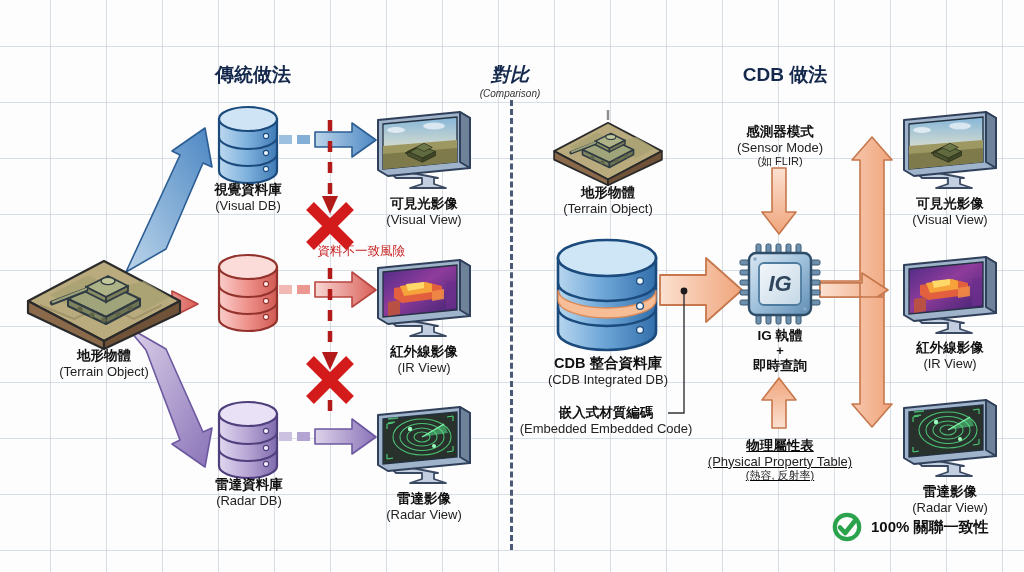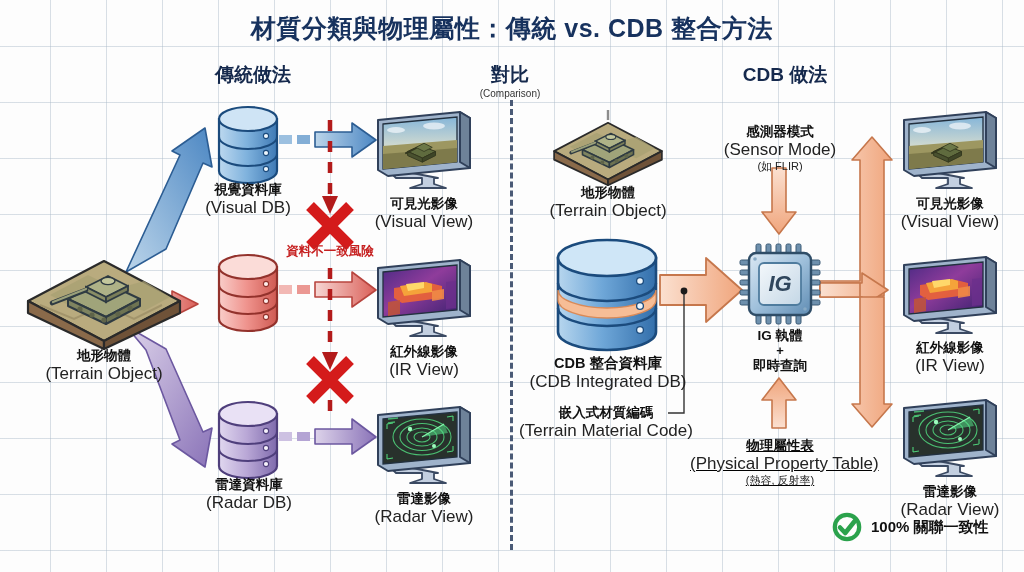--- a/index.html
+++ b/index.html
@@ -26,25 +26,25 @@
     left:0;right:0;top:12px;text-align:center;
     font-size:25px;font-weight:bold;color:#17325e;letter-spacing:.5px;
   }
   .sect{
     font-size:19px;font-weight:bold;color:#15294d;text-align:center;
   }
   .sub-en{font-size:10px;color:#333;text-align:center;font-weight:normal;}
 
   .cap{ text-align:center; line-height:1.18; }
   .cap .zh{font-size:13.5px;font-weight:bold;color:#111;white-space:nowrap;}
-  .cap .en{font-size:17px;color:#222;white-space:nowrap;}
+  .cap .en{font-size:13px;color:#222;white-space:nowrap;}
   .cap .en2{font-size:11px;color:#222;white-space:nowrap;}
 
   .risk{
-    font-size:12.5px;font-weight:bold;color:#c62020;white-space:nowrap;text-align:center;
+    font-size:12.5px;font-weight:normal;color:#c62020;white-space:nowrap;text-align:right;
   }
 
   
   .divider{
     left:510px;top:100px;width:0;height:450px;
     border-left:3px dashed #4a5a76;
   }
 
   
   .db{width:66px;height:80px;}
@@ -63,27 +63,26 @@
   
   #arrows{position:absolute;inset:0;pointer-events:none;}
   .badge-row{display:flex;align-items:center;gap:9px;}
   .badge-txt{font-size:15px;font-weight:bold;color:#111;white-space:nowrap;}
 </style>
 </head>
 <body>
 
 <div id="canvas">
 
-  <div class="abs title nb">材質分類與物理屬性：傳統 vs. CDB 整合方法</div>
 
   <div class="abs nb" style="left:163px;top:62px;width:180px;">
     <div class="sect">傳統做法</div>
   </div>
 
-  <div class="abs nb" style="left:455px;top:62px;width:110px;">
+  <div class="abs nb" style="left:455px;top:62px;width:110px;font-style:italic;">
     <div class="sect">對比</div>
     <div class="sub-en">(Comparison)</div>
   </div>
 
   <div class="abs nb" style="left:690px;top:62px;width:190px;">
     <div class="sect">CDB 做法</div>
   </div>
 
   <div class="abs divider"></div>
 
@@ -443,21 +442,21 @@
       <circle cx="88" cy="92" r="3.4" fill="#eef6fc" stroke="#1b4b7d" stroke-width="1.3"></circle>
     </svg>
   </div>
   <div class="abs cap nb" style="left:528px;top:355px;width:160px;">
     <div class="zh" style="font-size:14.5px;text-align:center;">CDB 整合資料庫</div>
     <div class="en">(CDB Integrated DB)</div>
   </div>
 
   <div class="abs cap nb" style="left:518px;top:405px;width:176px;">
     <div class="zh">嵌入式材質編碼</div>
-    <div class="en">(Terrain Material Code)</div>
+    <div class="en">(Embedded Embedded Code)</div>
   </div>
 
   <div class="abs cap nb" style="left:712px;top:124px;width:136px;">
     <div class="zh">感測器模式</div>
     <div class="en">(Sensor Mode)</div>
     <div class="en2">(如 FLIR)</div>
   </div>
 
   <div class="abs chip nb" style="left:738px;top:242px;font-style:italic;">
     <svg width="84" height="84" viewBox="0 0 84 84">

